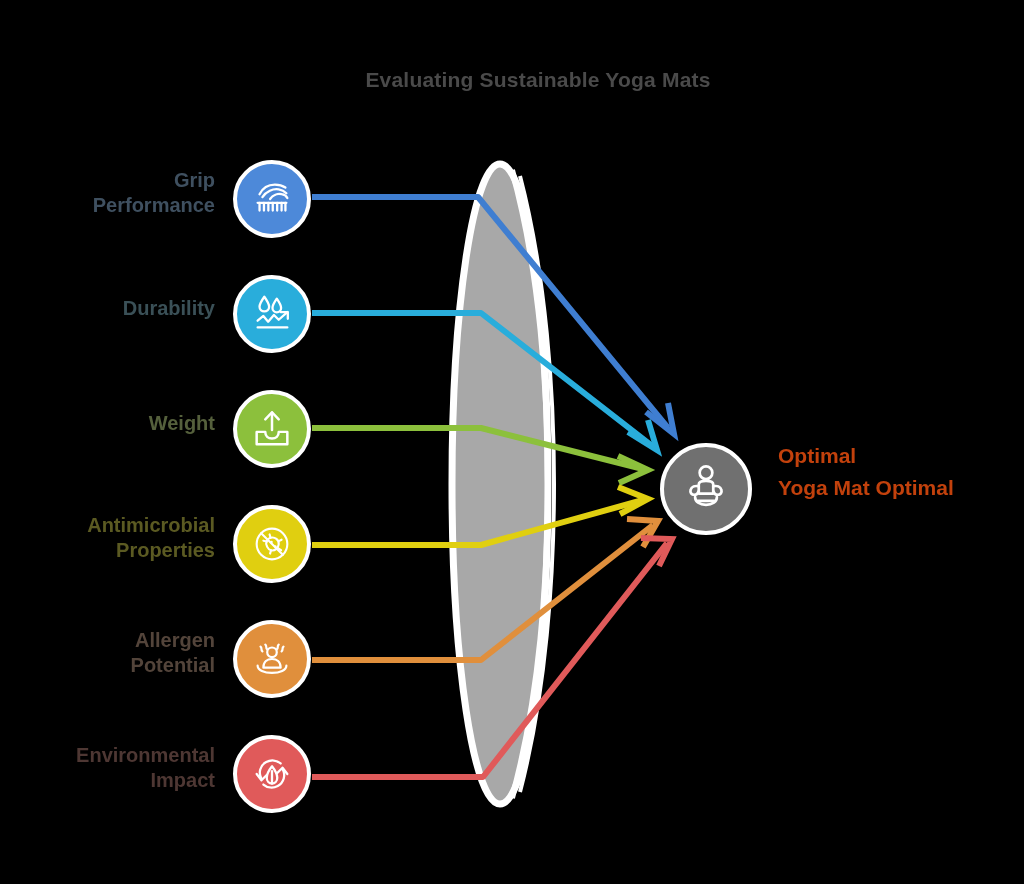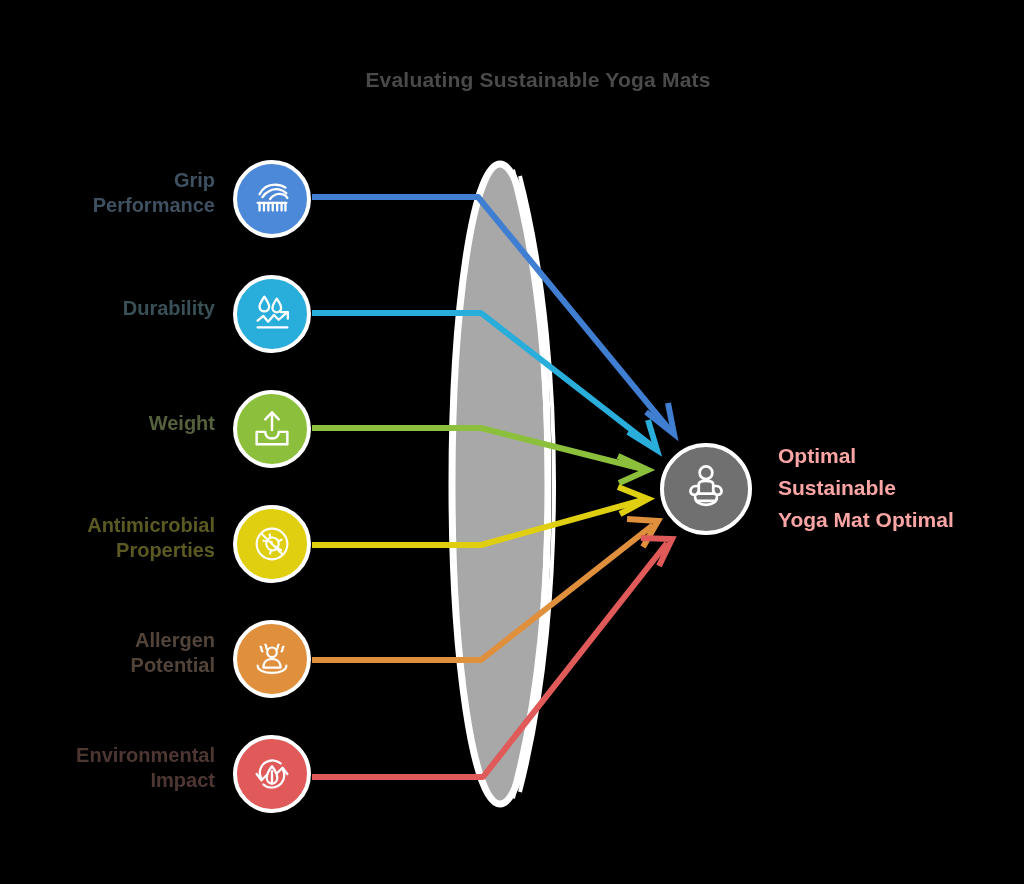--- a/index.html
+++ b/index.html
@@ -233,19 +233,18 @@
         <circle cx="32" cy="14" r="7"></circle>
         <path d="M24 27 C24 24.5 27.5 23 32 23 C36.5 23 40 24.5 40 27 L40 37 L24 37 Z"></path>
         <path d="M24 29 C20 28 16 29.5 15 33 C14.2 35.8 16 38.5 19 38.5 C21.5 38.5 23 37 23.5 35"></path>
         <path d="M40 29 C44 28 48 29.5 49 33 C49.8 35.8 48 38.5 45 38.5 C42.5 38.5 41 37 40.5 35"></path>
         <path d="M20 41 C20 46 25 49.5 32 49.5 C39 49.5 44 46 44 41"></path>
         <path d="M22 45 L42 45"></path>
       </g>
     </svg>
   </div>
 
-  <div id="target-label" style="color: #fca5a5;">
+  <div id="target-label" style="color: #c2410c;">
     <div>Optimal</div>
-    <div>Sustainable</div>
     <div>Yoga Mat Optimal</div>
   </div>
 
 </div>
 
 </body></html>

